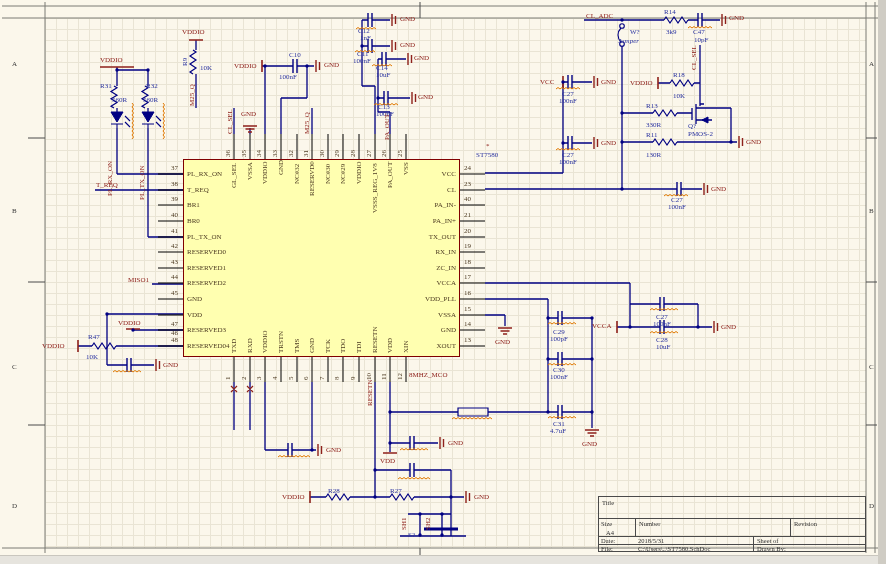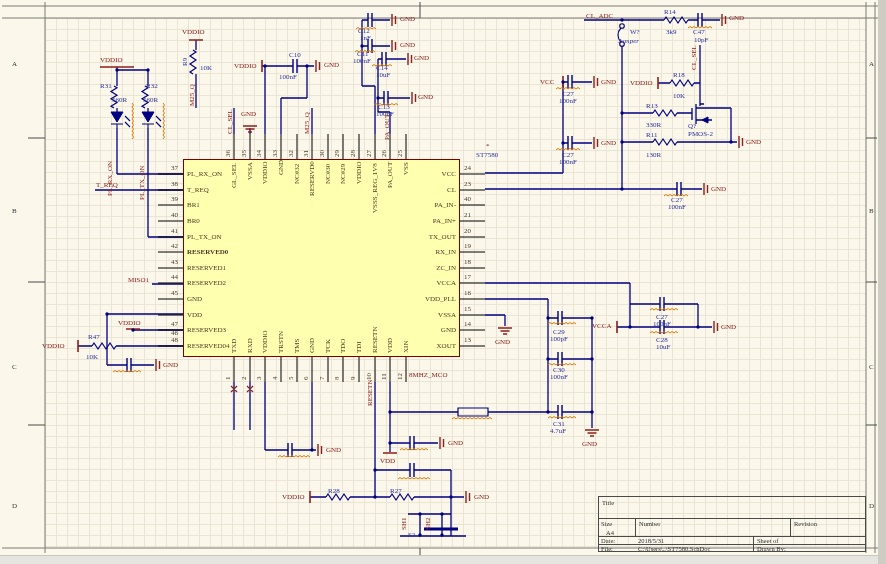--- a/index.html
+++ b/index.html
@@ -330,21 +330,21 @@
       <span class="lbl pin" style="left: 187px; top: 170px;">PL_RX_ON</span>
       <span class="lbl pin num" style="left: 156px; top: 180px;">38</span>
       <span class="lbl pin" style="left: 187px; top: 186px;">T_REQ</span>
       <span class="lbl pin num" style="left: 156px; top: 195px;">39</span>
       <span class="lbl pin" style="left: 187px; top: 201px;">BR1</span>
       <span class="lbl pin num" style="left: 156px; top: 211px;">40</span>
       <span class="lbl pin" style="left: 187px; top: 217px;">BR0</span>
       <span class="lbl pin num" style="left: 156px; top: 227px;">41</span>
       <span class="lbl pin" style="left: 187px; top: 233px;">PL_TX_ON</span>
       <span class="lbl pin num" style="left: 156px; top: 242px;">42</span>
-      <span class="lbl pin" style="left: 187px; top: 248px; font-weight: bold;">RESERVED0</span>
+      <span class="lbl pin" style="left: 187px; top: 248px;">RESERVED0</span>
       <span class="lbl pin num" style="left: 156px; top: 258px;">43</span>
       <span class="lbl pin" style="left: 187px; top: 264px;">RESERVED1</span>
       <span class="lbl pin num" style="left: 156px; top: 273px;">44</span>
       <span class="lbl pin" style="left: 187px; top: 279px;">RESERVED2</span>
       <span class="lbl pin num" style="left: 156px; top: 289px;">45</span>
       <span class="lbl pin" style="left: 187px; top: 295px;">GND</span>
       <span class="lbl pin num" style="left: 156px; top: 305px; margin-top: 24px;">46</span>
       <span class="lbl pin" style="left: 187px; top: 311px;">VDD</span>
       <span class="lbl pin num" style="left: 156px; top: 320px;">47</span>
       <span class="lbl pin" style="left: 187px; top: 326px;">RESERVED3</span>

